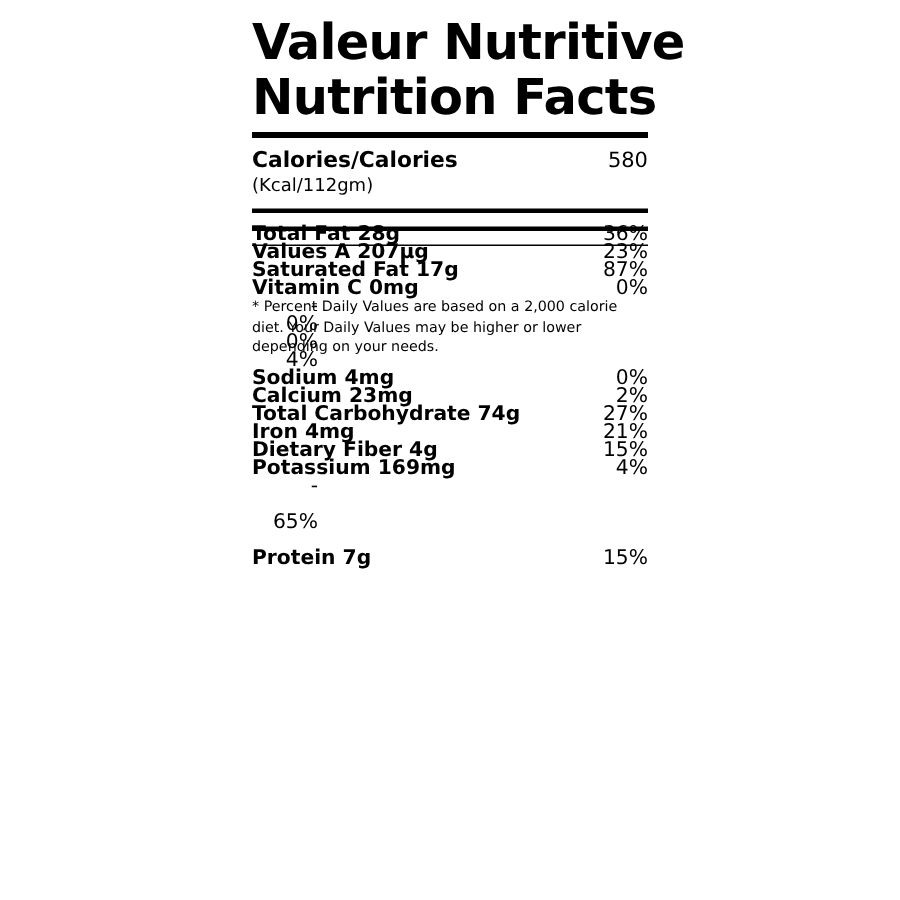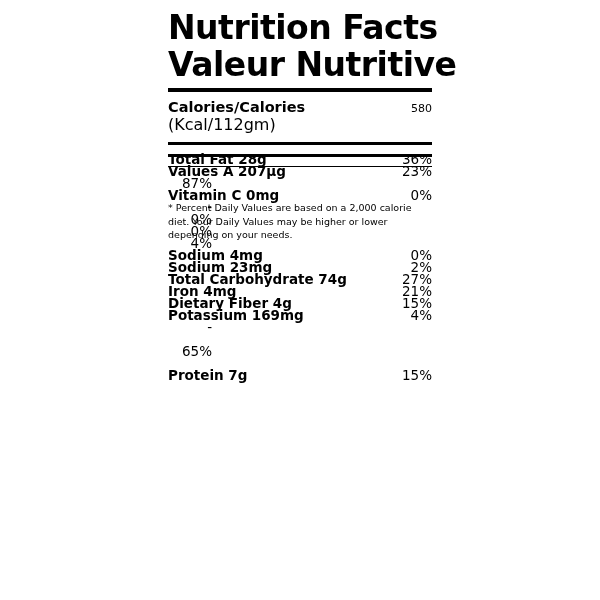--- a/index.html
+++ b/index.html
@@ -49,77 +49,78 @@
     align-items: baseline;
     justify-content: space-between;
     padding: 4px 0 4px 0;
   }
   .row .left {
     font-size: 13.5px;
     font-weight: bold;
   }
   .row .left .normal {
     font-weight: normal;
-    font-size: 16px;
+    font-size: 12px;
   }
   .row .right {
     font-size: 13.5px;
     font-weight: normal;
     text-align: right;
     min-width: 44px;
   }
   .calories-row {
     padding: 7px 0 8px 0;
   }
   .calories-row .left {
     font-size: 14.5px;
   }
   .calories-row .right {
-    font-size: 11px;
+    font-size: 14px;
   }
   .section {
     padding: 2px 0 2px 0;
   }
   .footnote {
     font-size: 9.5px;
     line-height: 1.45;
     padding-top: 7px;
     font-weight: normal;
     margin-top: 27px;
   }
   .spacer-top { height: 5px; }
 </style>
 </head>
 <body>
 
 <div class="label">
 
   <div class="title-block">
+    <div class="title">Valeur Nutritive</div>
     <div class="title">Nutrition Facts</div>
-    <div class="title">Valeur Nutritive</div>
   </div>
 
   <hr class="rule rule-thick">
 
   <div class="row calories-row">
     <div class="left">
       <span>Calories/Calories</span>
       <span class="normal">(Kcal/112gm)</span>
     </div>
     <div class="right">580</div>
   </div>
 
   <hr class="rule rule-med">
 
   <div class="section spacer-top">
     <div class="row">
       <div class="left">Total Fat 28g</div>
       <div class="right">36%</div>
     </div>
     <div class="row">
+      <div class="left">Saturated Fat 17g</div>
       <div class="right">87%</div>
     </div>
     <div class="row">
       <div class="right">-</div>
     </div>
     <div class="row">
       <div class="right">0%</div>
     </div>
     <div class="row">
       <div class="left">Sodium 4mg</div>
@@ -156,21 +157,21 @@
       <div class="left">Vitamin C 0mg</div>
       <div class="right">0%</div>
     </div>
     <div class="row">
       <div class="right">0%</div>
     </div>
     <div class="row">
       <div class="right">4%</div>
     </div>
     <div class="row">
-      <div class="left">Sodium 23mg</div>
+      <div class="left">Calcium 23mg</div>
       <div class="right">2%</div>
     </div>
     <div class="row">
       <div class="left">Iron 4mg</div>
       <div class="right">21%</div>
     </div>
     <div class="row">
       <div class="left">Potassium 169mg</div>
       <div class="right">4%</div>
     </div>

